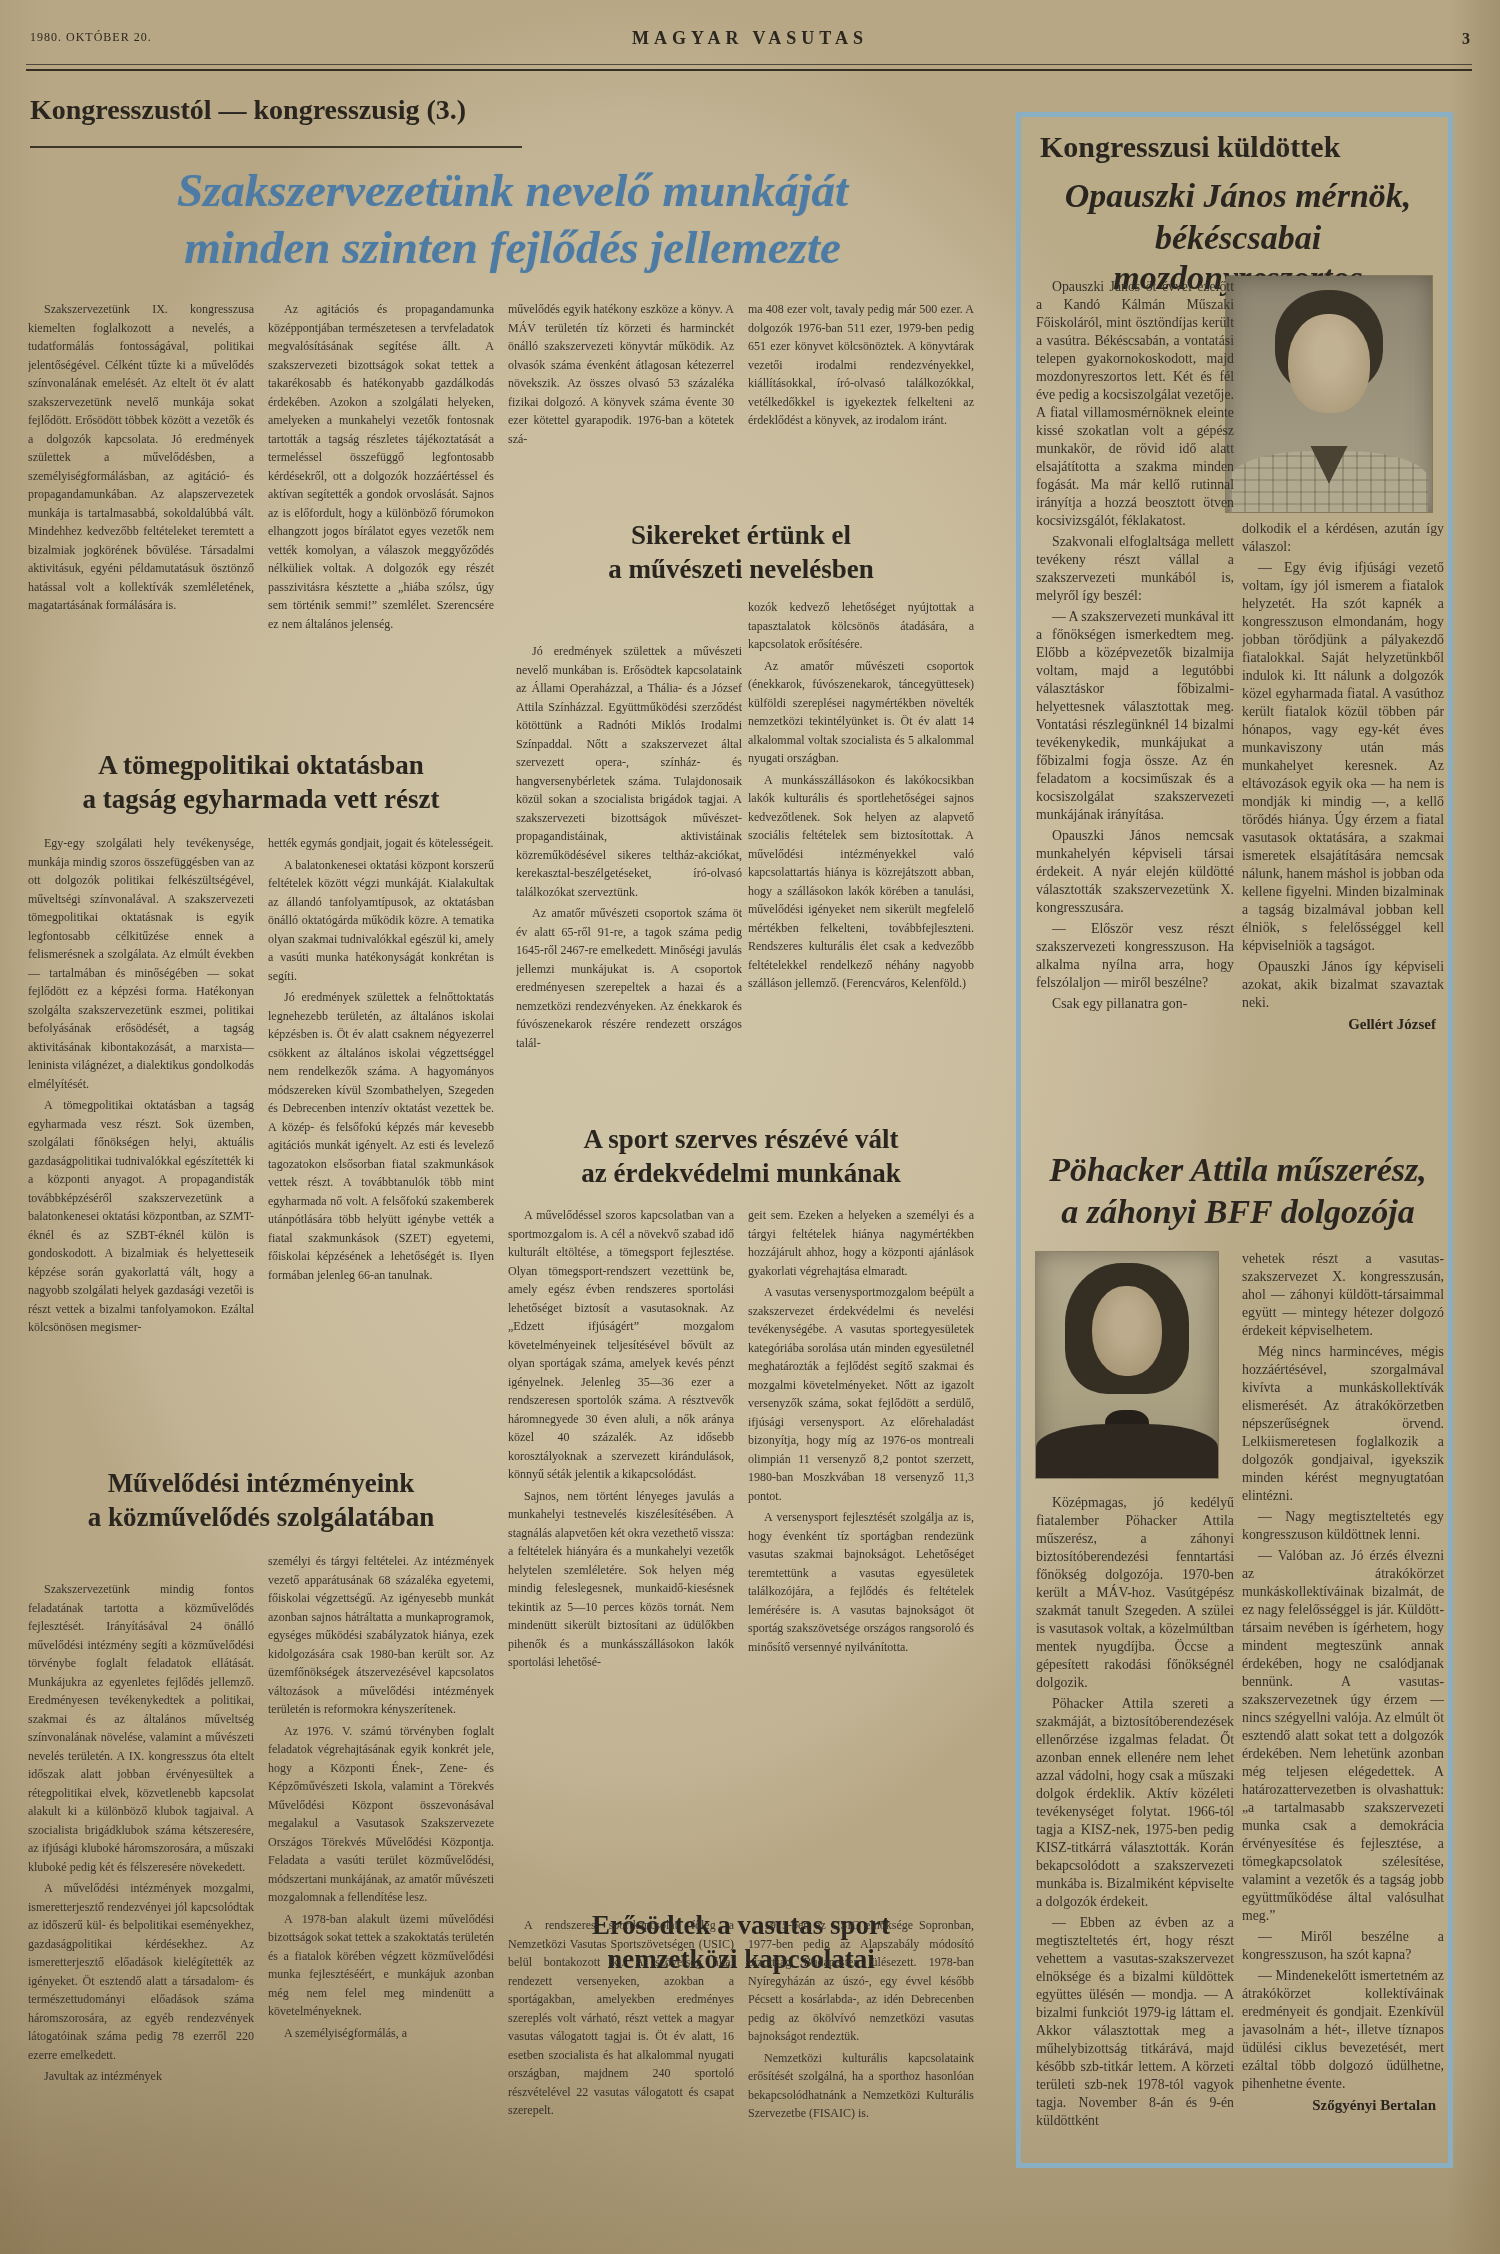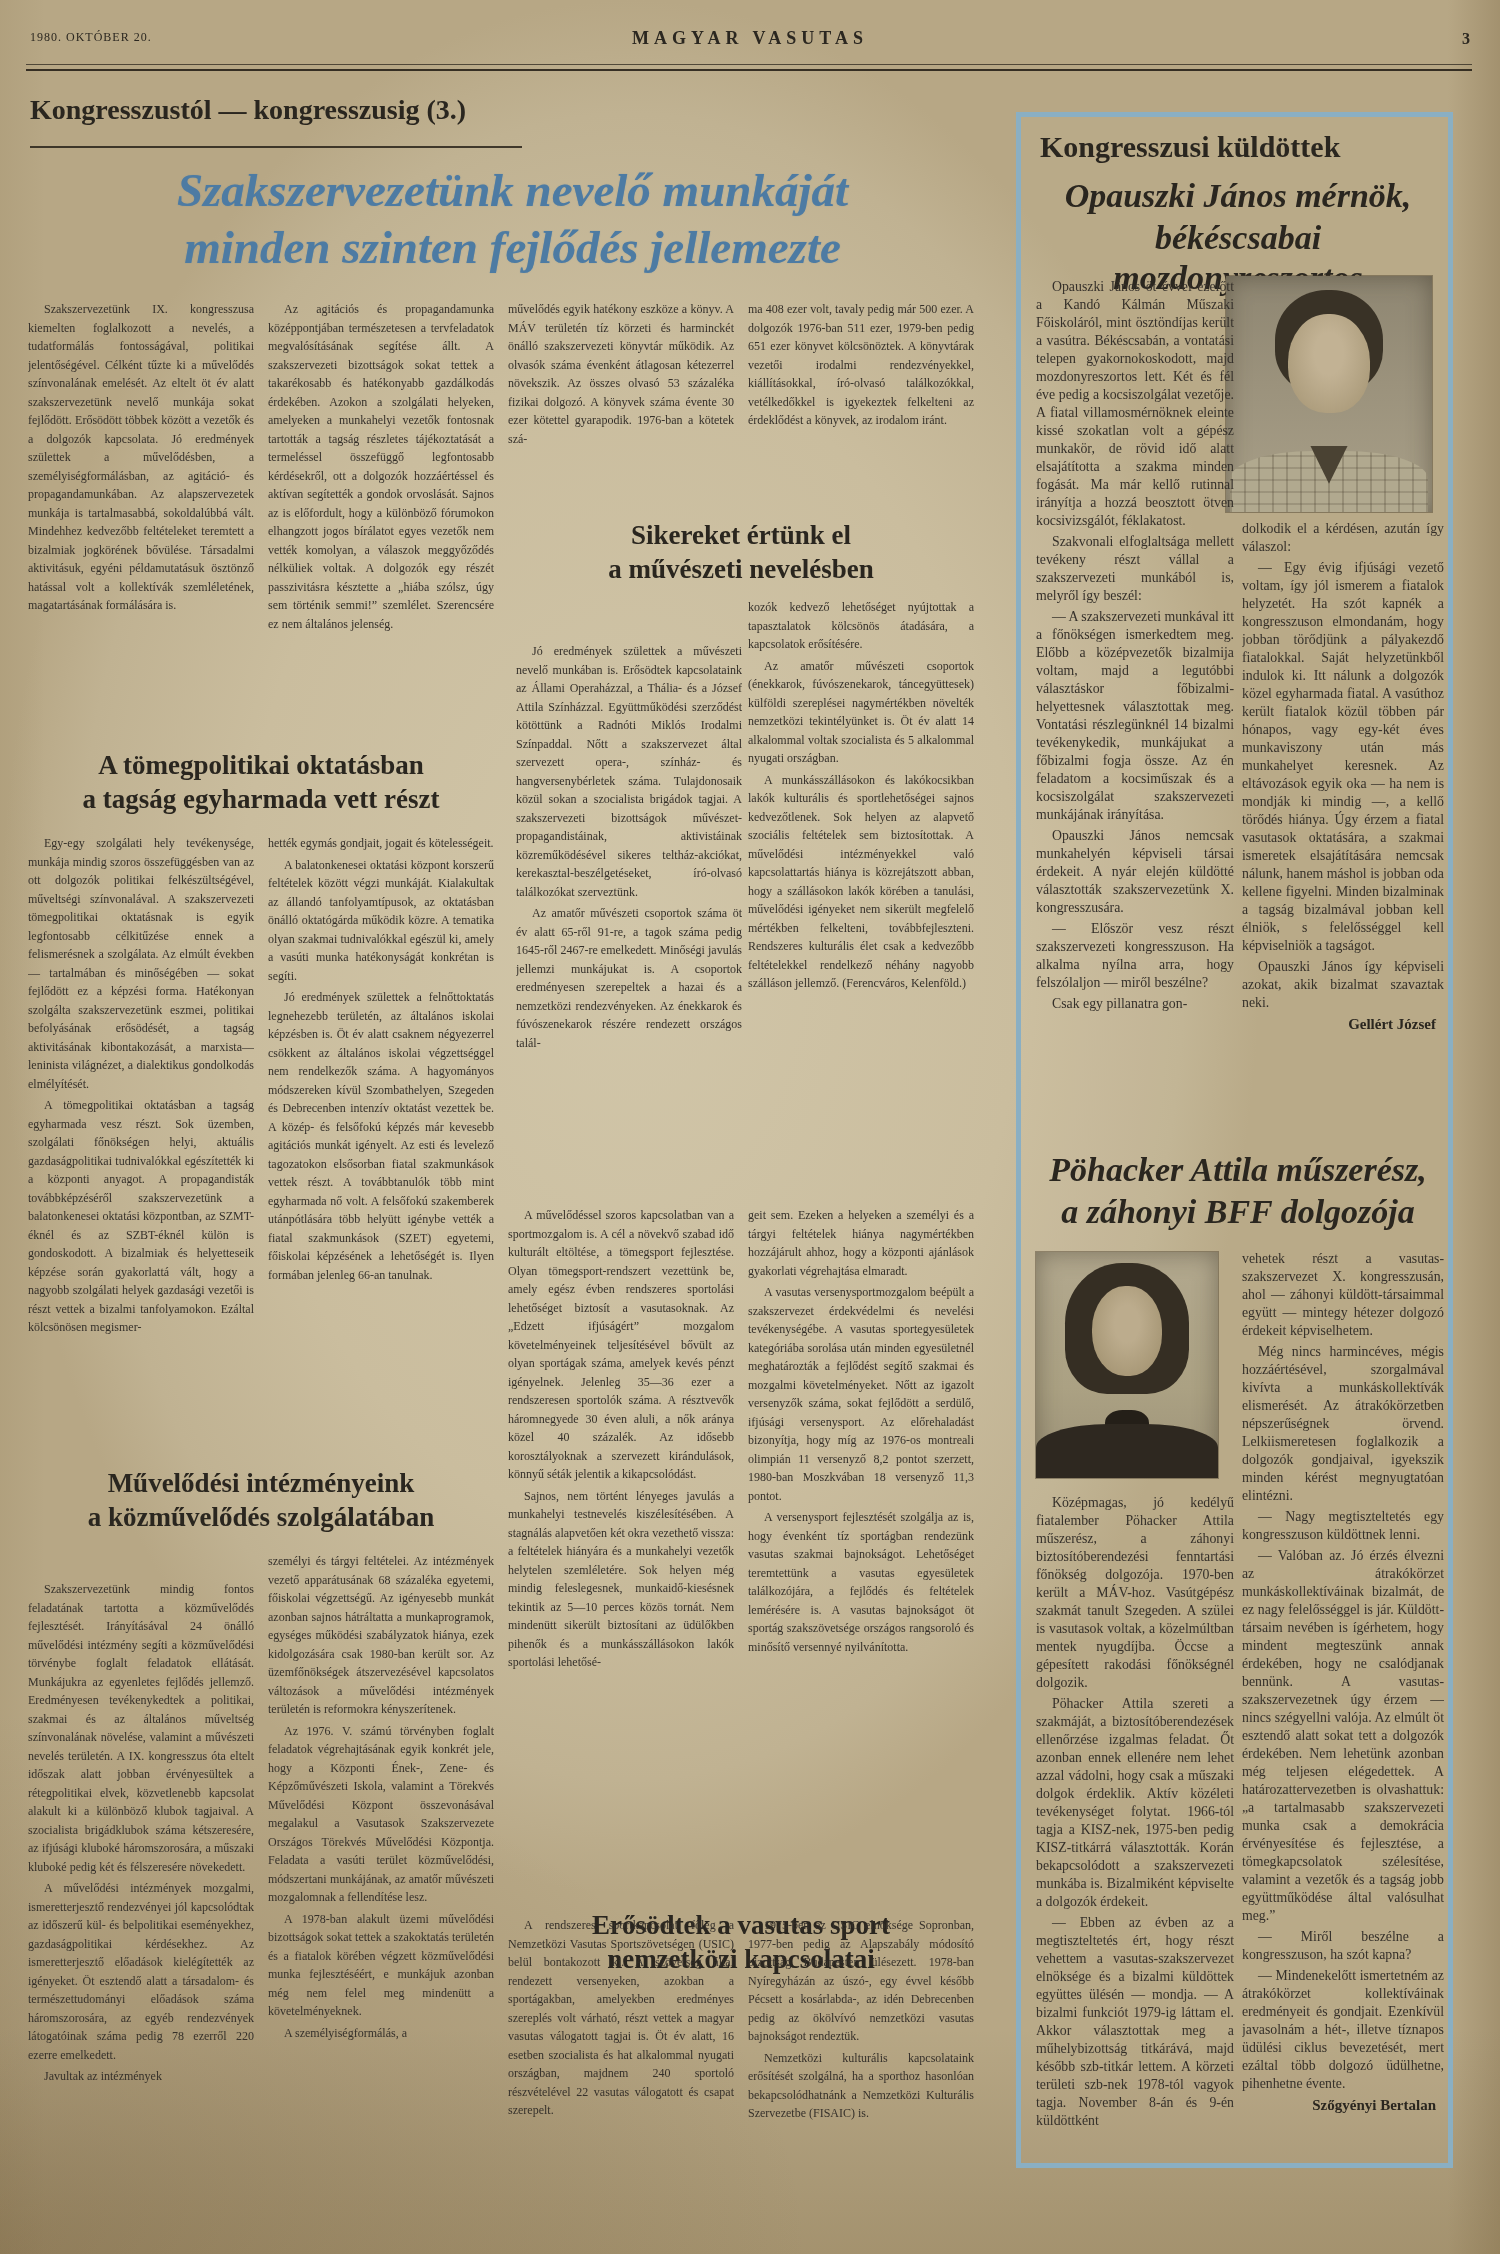--- a/index.html
+++ b/index.html
@@ -126,20 +126,24 @@
   <div class="col c-c3">
       <p>Jó eredmények születtek a művészeti nevelő munkában is. Erősödtek kapcsolataink az Állami Operaházzal, a Thália- és a József Attila Színházzal. Együttműködési szerződést kötöttünk a Radnóti Miklós Irodalmi Színpaddal. Nőtt a szakszervezet által szervezett opera-, színház- és hangversenybérletek száma. Tulajdonosaik közül sokan a szocialista brigádok tagjai. A szakszervezeti bizottságok művészet-propagandistáinak, aktivistáinak közreműködésével sikeres teltház-akciókat, kerekasztal-beszélgetéseket, író-olvasó találkozókat szerveztünk.</p>
       <p>Az amatőr művészeti csoportok száma öt év alatt 65-ről 91-re, a tagok száma pedig 1645-ről 2467-re emelkedett. Minőségi javulás jellemzi munkájukat is. A csoportok eredményesen szerepeltek a hazai és a nemzetközi rendezvényeken. Az énekkarok és fúvószenekarok részére rendezett országos talál-</p>
     </div>
   <div class="col c-c4">
       <p class="cont">kozók kedvező lehetőséget nyújtottak a tapasztalatok kölcsönös átadására, a kapcsolatok erősítésére.</p>
       <p>Az amatőr művészeti csoportok (énekkarok, fúvószenekarok, táncegyüttesek) külföldi szereplései nagymértékben növelték nemzetközi tekintélyünket is. Öt év alatt 14 alkalommal voltak szocialista és 5 alkalommal nyugati országban.</p>
       <p>A munkásszállásokon és lakókocsikban lakók kulturális és sportlehetőségei sajnos kedvezőtlenek. Sok helyen az alapvető szociális feltételek sem biztosítottak. A művelődési intézményekkel való kapcsolattartás hiánya is közrejátszott abban, hogy a szállásokon lakók körében a tanulási, művelődési igényeket nem sikerült megfelelő mértékben felkelteni, továbbfejleszteni. Rendszeres kulturális élet csak a kedvezőbb feltételekkel rendelkező néhány nagyobb szálláson jellemző. (Ferencváros, Kelenföld.)</p>
     </div>
 
+  <div class="subhead sh-sport">
+    <span>A sport szerves részévé vált</span><br>
+    <span>az érdekvédelmi munkának</span>
+  </div>
   <div class="col c-d3">
       <p>A művelődéssel szoros kapcsolatban van a sportmozgalom is. A cél a növekvő szabad idő kulturált eltöltése, a tömegsport fejlesztése. Olyan tömegsport-rendszert vezettünk be, amely egész évben rendszeres sportolási lehetőséget biztosít a vasutasoknak. Az „Edzett ifjúságért” mozgalom követelményeinek teljesítésével bővült az olyan sportágak száma, amelyek kevés pénzt igényelnek. Jelenleg 35—36 ezer a rendszeresen sportolók száma. A résztvevők háromnegyede 30 éven aluli, a nők aránya közel 40 százalék. Az idősebb korosztályoknak a szervezett kirándulások, könnyű séták jelentik a kikapcsolódást.</p>
       <p>Sajnos, nem történt lényeges javulás a munkahelyi testnevelés kiszélesítésében. A stagnálás alapvetően két okra vezethető vissza: a feltételek hiányára és a munkahelyi vezetők helytelen szemléletére. Sok helyen még mindig feleslegesnek, munkaidő-kiesésnek tekintik az 5—10 perces közös tornát. Nem mindenütt sikerült biztosítani az üdülőkben pihenők és a munkásszállásokon lakók sportolási lehetősé-</p>
     </div>
   <div class="col c-d4">
       <p class="cont">geit sem. Ezeken a helyeken a személyi és a tárgyi feltételek hiánya nagymértékben hozzájárult ahhoz, hogy a központi ajánlások gyakorlati végrehajtása elmaradt.</p>
       <p>A vasutas versenysportmozgalom beépült a szakszervezet érdekvédelmi és nevelési tevékenységébe. A vasutas sportegyesületek kategóriába sorolása után minden egyesületnél meghatározták a fejlődést segítő szakmai és mozgalmi követelményeket. Nőtt az igazolt versenyzők száma, sokat fejlődött a serdülő, ifjúsági versenysport. Az előrehaladást bizonyítja, hogy míg az 1976-os montreali olimpián 11 versenyző 8,2 pontot szerzett, 1980-ban Moszkvában 18 versenyző 11,3 pontot.</p>
       <p>A versenysport fejlesztését szolgálja az is, hogy évenként tíz sportágban rendezünk vasutas szakmai bajnokságot. Lehetőséget teremtettünk a vasutas egyesületek találkozójára, a fejlődés és feltételek lemérésére is. A vasutas bajnokságot öt sportág szakszövetsége országos rangsoroló és minősítő versennyé nyilvánította.</p>
     </div>
 

